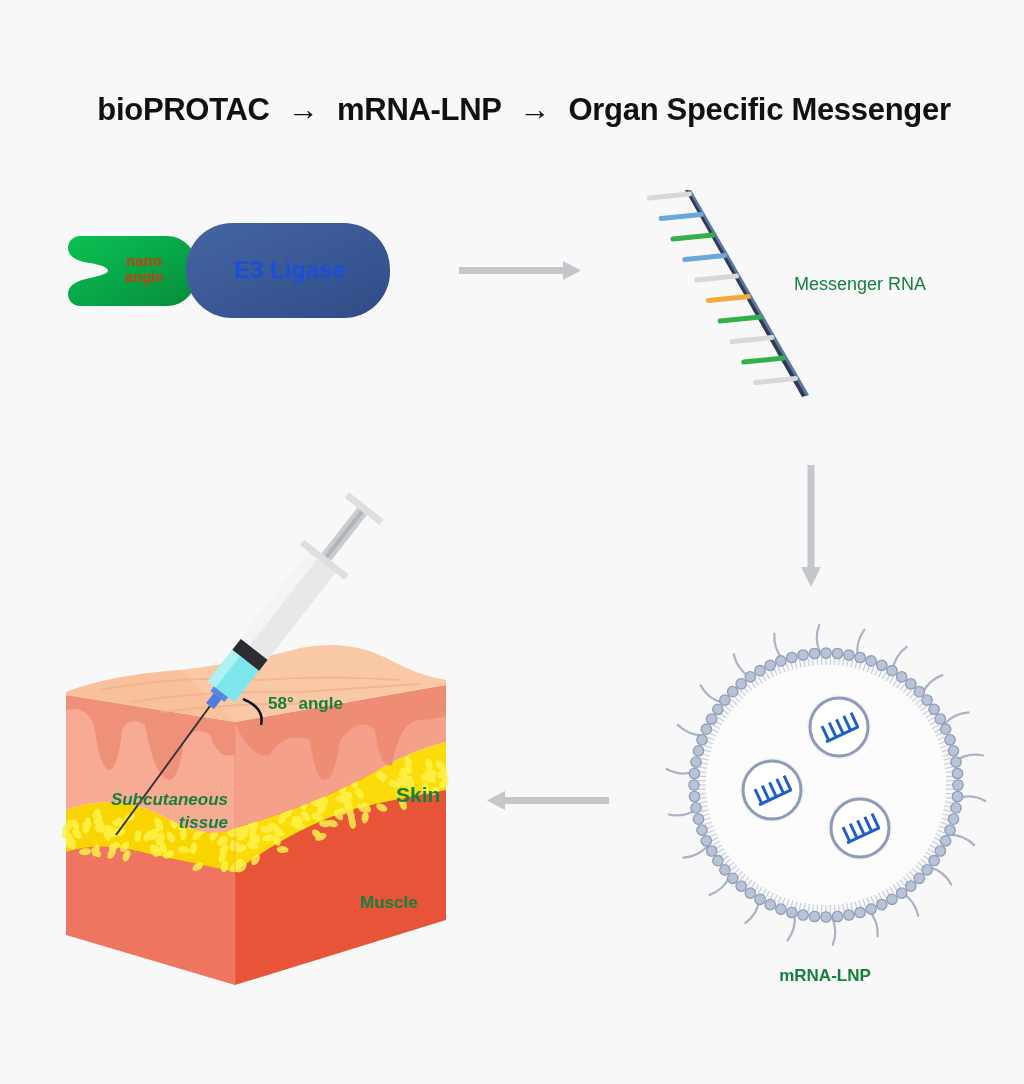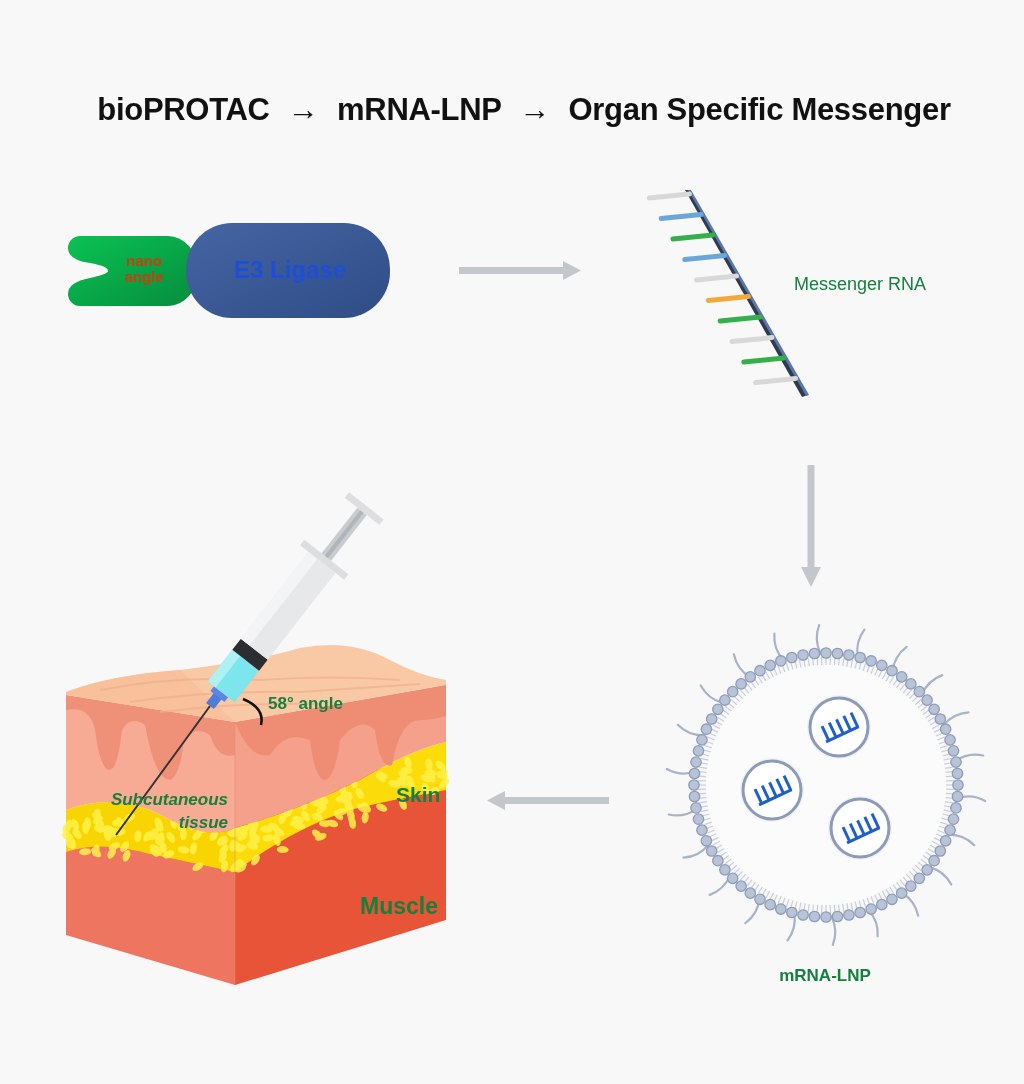--- a/index.html
+++ b/index.html
@@ -593,13 +593,13 @@
 
   <path d="M183,219 Q205,228 201,245" fill="none" stroke="#111" stroke-width="2.5"></path>
 </svg>
 
 <div class="label" style="left:268px;top:694px;font-size:17px;">58° angle</div>
 <div class="label" style="left:396px;top:770px;font-size:21px;margin-top:13px;">Skin</div>
 <div class="label" style="left:86px;top:788px;width:142px;text-align:right;font-size:17px;line-height:23px;font-style:italic;">
   <div>Subcutaneous</div>
   <div>tissue</div>
 </div>
-<div class="label" style="left:360px;top:893px;font-size:23px;">Muscle</div>
+<div class="label" style="left:360px;top:893px;font-size:17px;">Muscle</div>
 
 </body></html>

